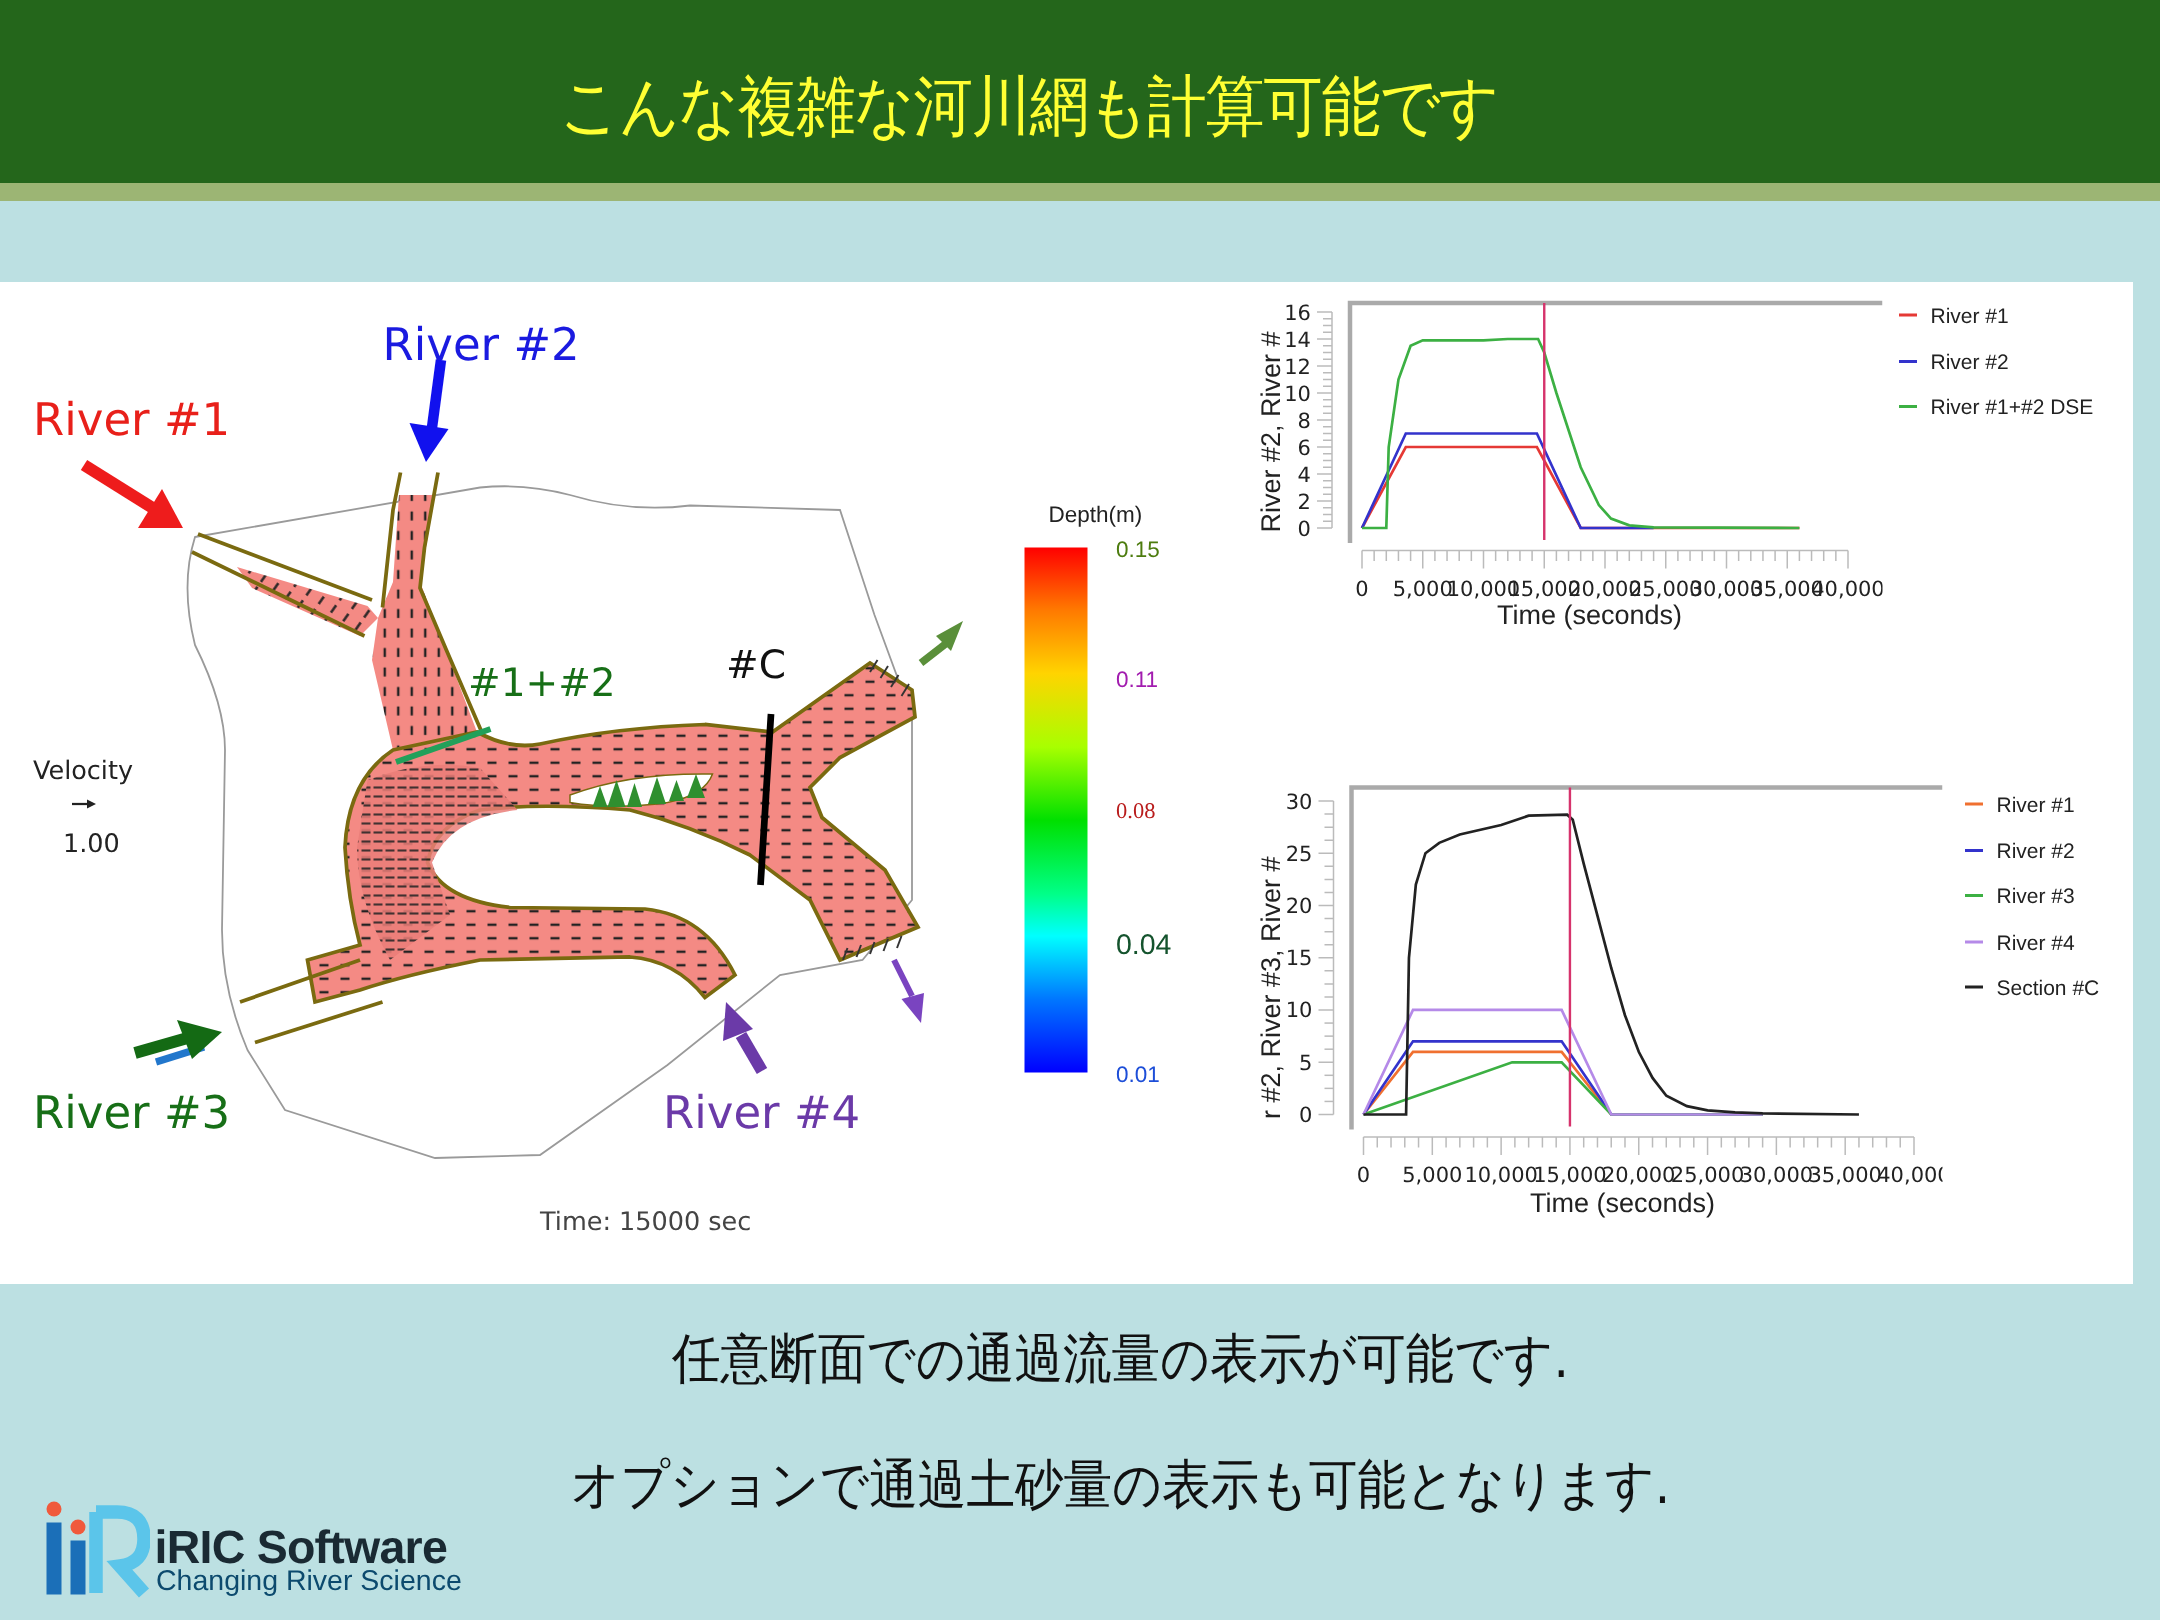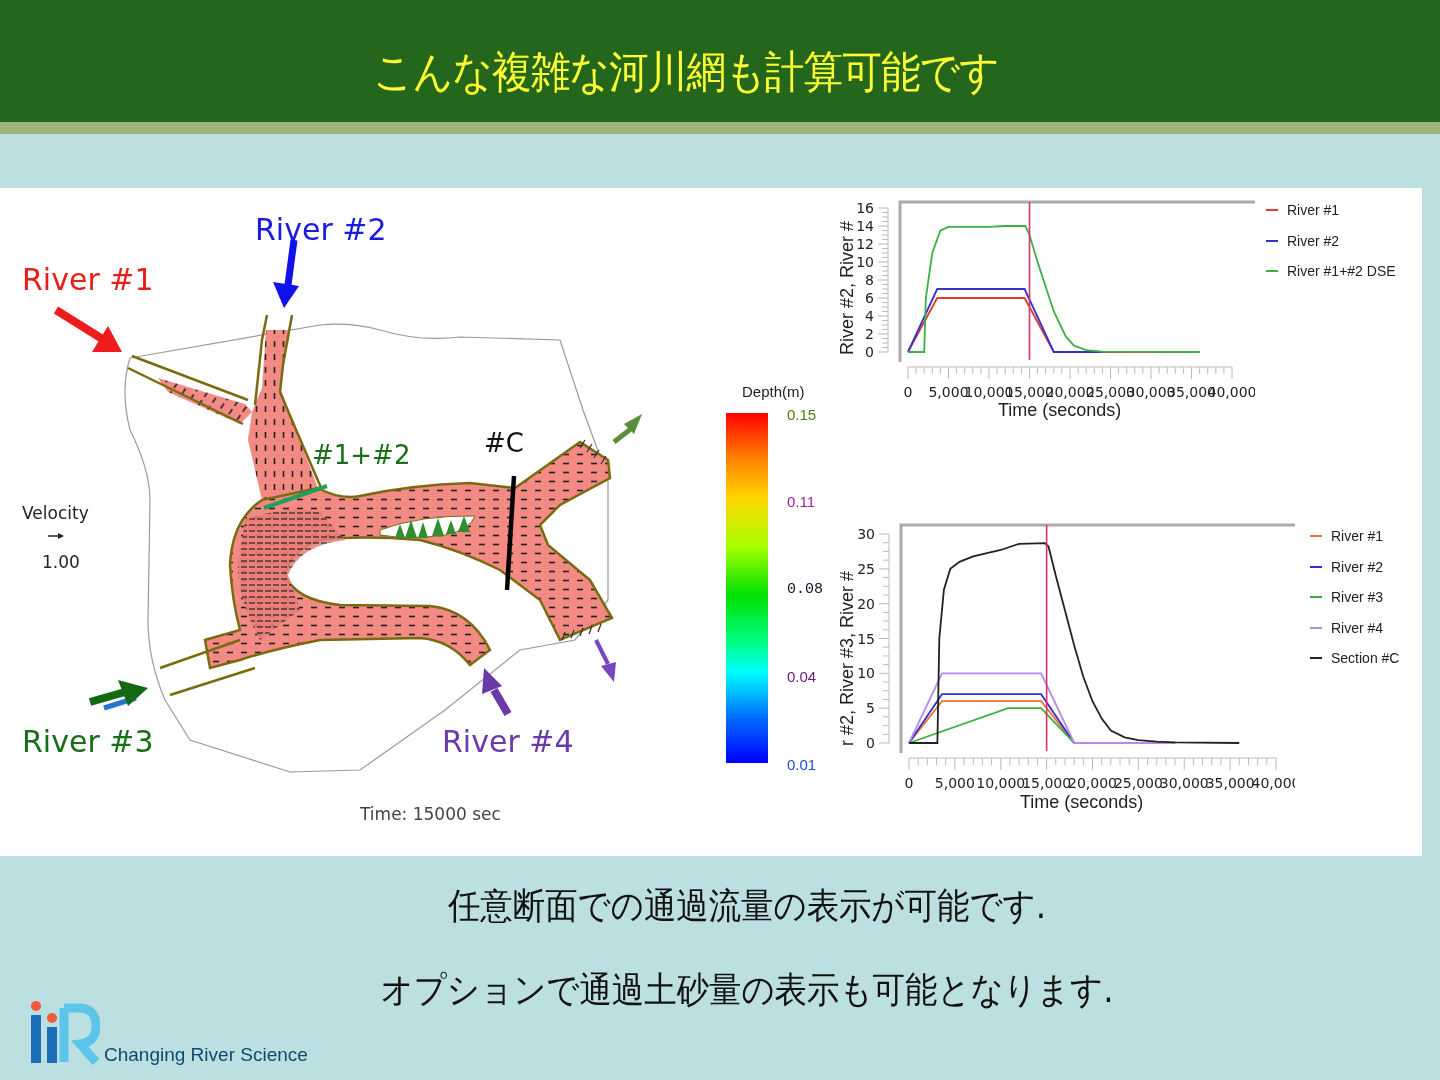--- a/index.html
+++ b/index.html
@@ -125,27 +125,27 @@
   <text x="22" y="519" font-size="17" fill="#222">Velocity</text>
   <g>
     <line x1="48" y1="536" x2="60" y2="536" stroke="#222" stroke-width="1.5"></line>
     <polygon points="58,533 64,536 58,539" fill="#222"></polygon>
   </g>
   <text x="42" y="568" font-size="17" fill="#222">1.00</text>
 
   <text x="360" y="820" font-size="17" fill="#444">Time: 15000 sec</text>
 </svg>
 
-<div style="position:absolute;left:707px;top:330px;width:130px;height:400px;margin-top:48px;">
+<div style="position:absolute;left:664px;top:330px;width:130px;height:400px;">
   <div style="position:absolute;left:35px;top:5px;font-family:'Liberation Sans',sans-serif;font-size:15px;color:#222;white-space:nowrap;">Depth(m)</div>
   <div style="position:absolute;left:19px;top:35px;width:42px;height:350px;background:linear-gradient(to bottom,#ff0000 0%,#ff7a00 12%,#ffd400 24%,#a8ff00 38%,#00e000 52%,#00ff88 66%,#00ffff 74%,#0077ff 86%,#0000ff 100%);"></div>
   <div style="position:absolute;left:80px;top:28px;font-family:'Liberation Sans',sans-serif;font-size:15px;color:#4d7c0f;">0.15</div>
   <div style="position:absolute;left:80px;top:115px;font-family:'Liberation Sans',sans-serif;font-size:15px;color:#a21caf;">0.11</div>
-  <div style="position:absolute;left:80px;top:203px;font-family:Liberation Mono, monospace;font-size:15px;color:#0f172a;">0.08</div>
-  <div style="position:absolute;left:80px;top:290px;font-family:'Liberation Sans',sans-serif;font-size:15px;color:#701a75;text-align:right;">0.04</div>
+  <div style="position:absolute;left:80px;top:203px;font-family:Liberation Serif, serif;font-size:15px;color:#b91c1c;">0.08</div>
+  <div style="position:absolute;left:80px;top:290px;font-family:'Liberation Sans',sans-serif;font-size:19px;color:#14532d;text-align:right;">0.04</div>
   <div style="position:absolute;left:80px;top:378px;font-family:'Liberation Sans',sans-serif;font-size:15px;color:#1d4ed8;">0.01</div>
 </div>
 
 <div style="position:absolute;left:835px;top:195px;width:420px;height:230px;">
   <svg width="420" height="230" id="chart1">
       <polyline points="65,167 65,7 420,7" fill="none" stroke="#aaa" stroke-width="3"></polyline>
       <line x1="53" y1="157" x2="53" y2="13" stroke="#bbb" stroke-width="1"></line>
       <line x1="53" y1="157" x2="43" y2="157" stroke="#bbb" stroke-width="1"></line>
       <line x1="53" y1="152.5" x2="47" y2="152.5" stroke="#bbb" stroke-width="1"></line>
       <line x1="53" y1="148" x2="47" y2="148" stroke="#bbb" stroke-width="1"></line>
@@ -387,14 +387,15 @@
 
 <div class="logo">
   <svg width="72" height="70" style="position:absolute;left:0;top:0">
     <circle cx="8" cy="8" r="5" fill="#f05a3c"></circle>
     <circle cx="24" cy="20" r="5" fill="#f05a3c"></circle>
     <rect x="3" y="17" width="10" height="48" fill="#1b6fb8"></rect>
     <rect x="19" y="29" width="10" height="36" fill="#1b6fb8"></rect>
     <path d="M36 10 L50 10 Q68 10 68 28 Q68 44 52 46 L68 64" fill="none" stroke="#5bc5ea" stroke-width="9"></path>
     <line x1="36" y1="10" x2="36" y2="64" stroke="#5bc5ea" stroke-width="9"></line>
   </svg>
+  <div class="logo-name">iRIC Software</div>
   <div class="logo-tag">Changing River Science</div>
 </div>
 
 </body></html>

